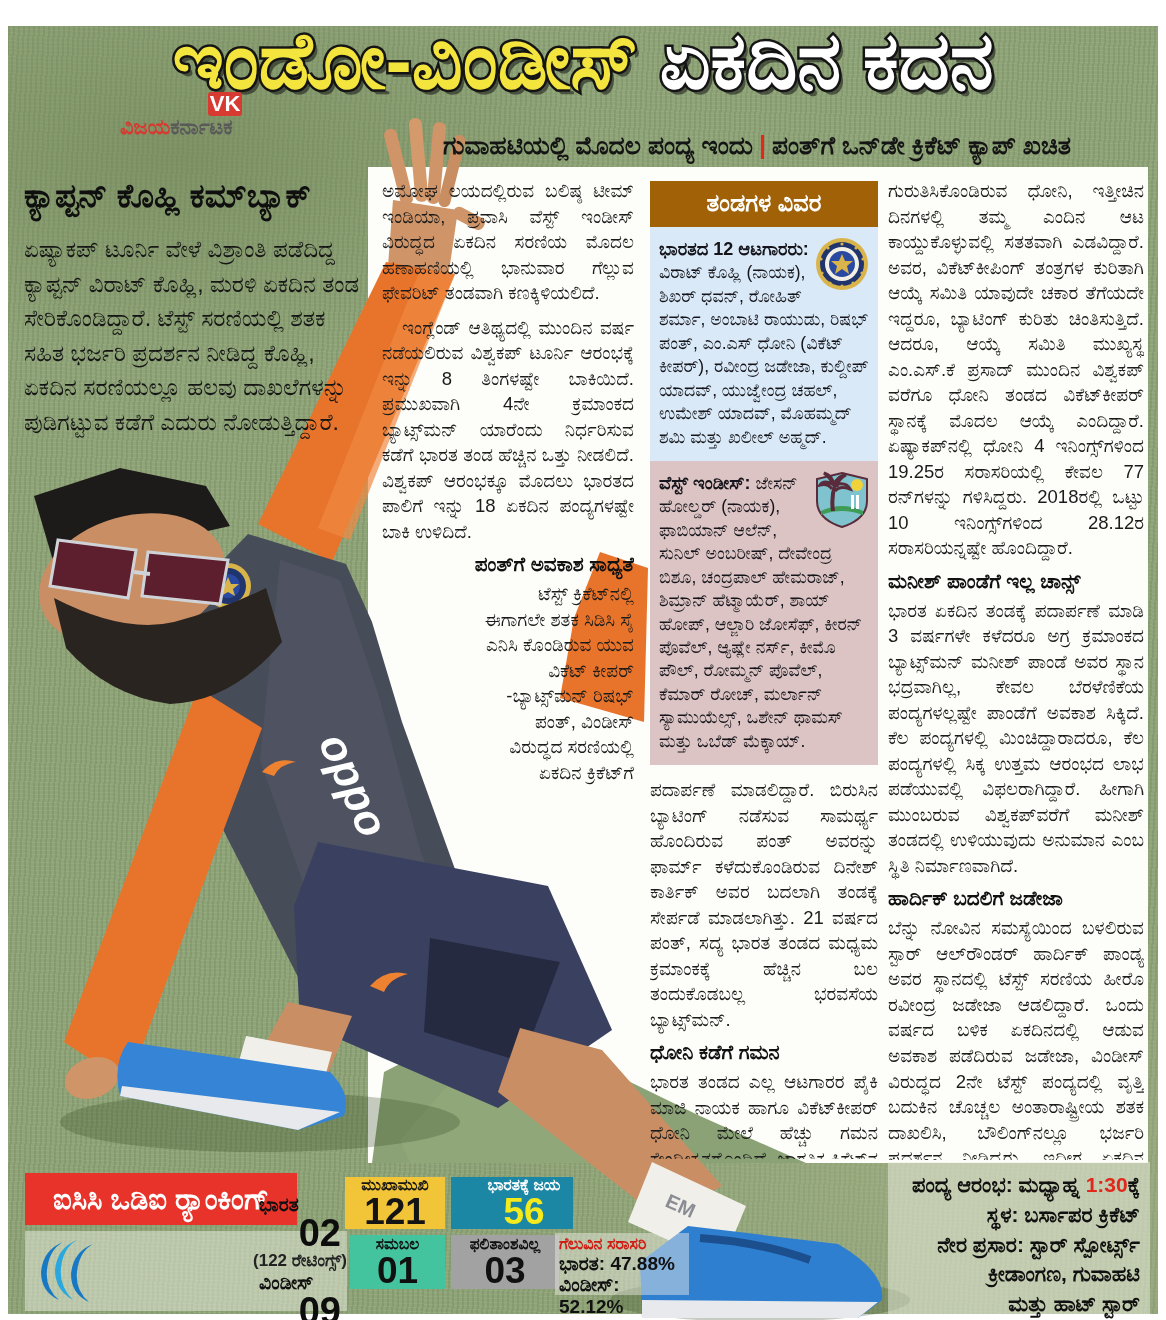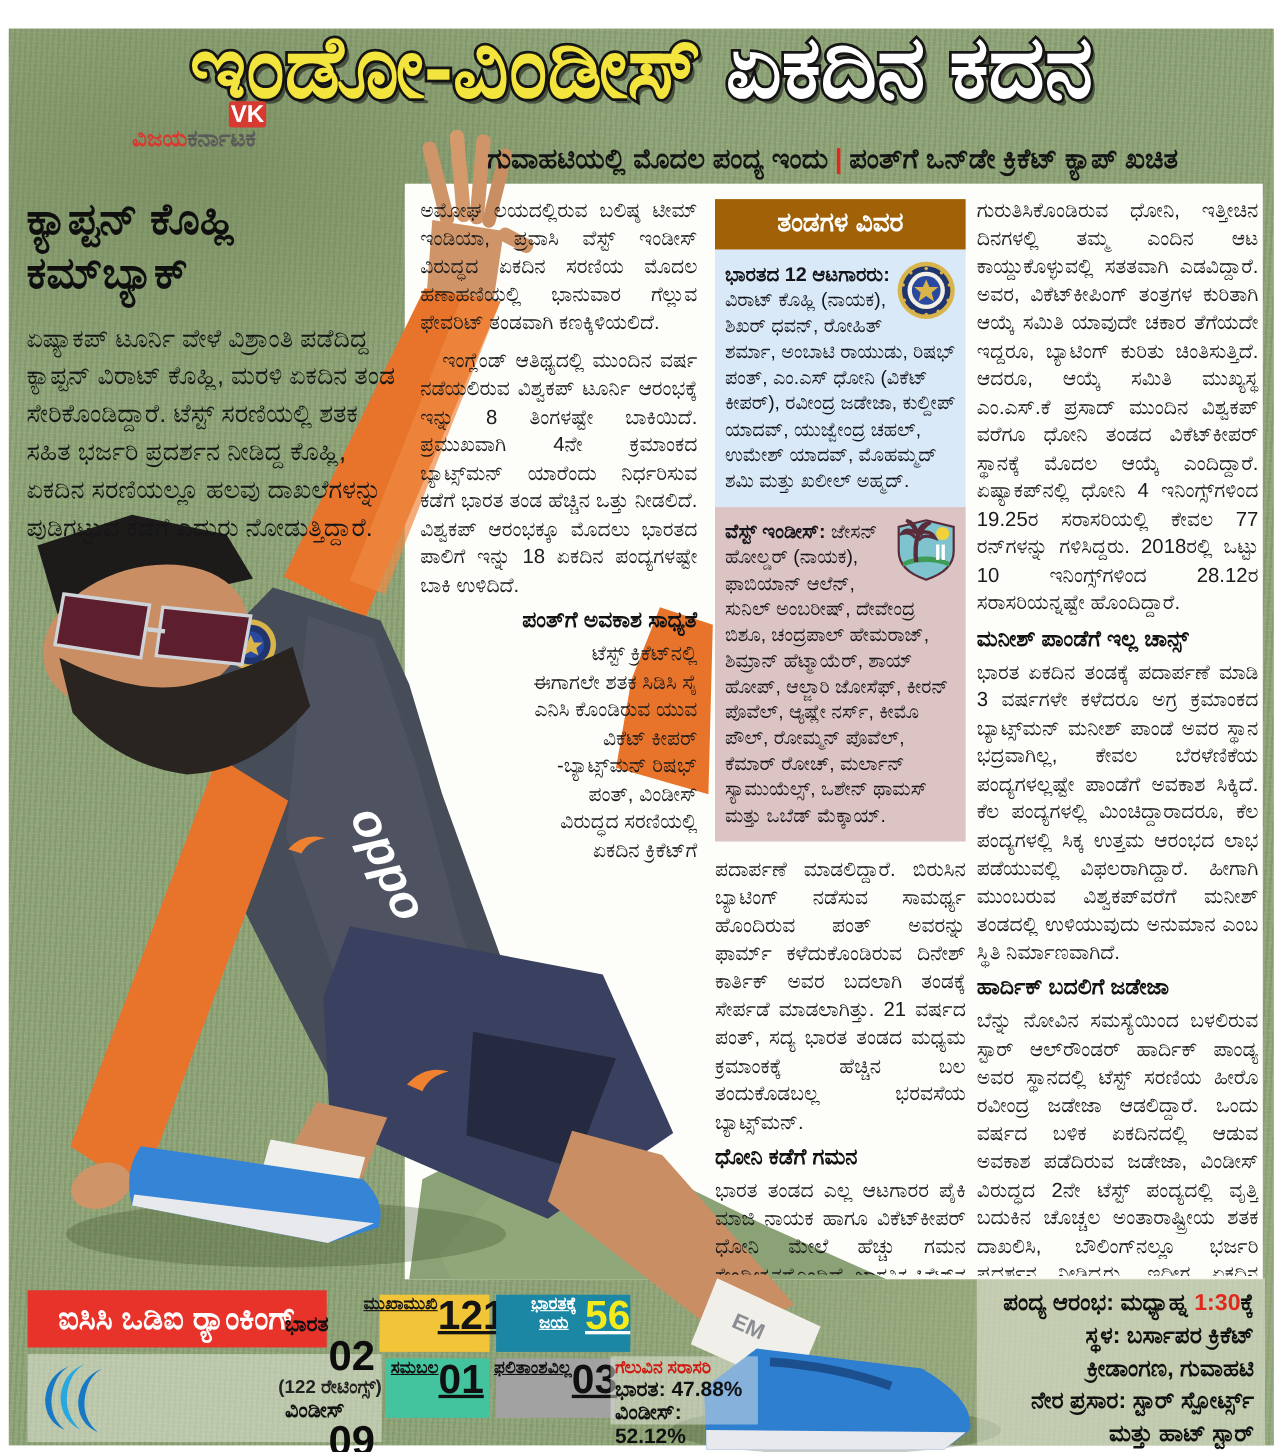--- a/index.html
+++ b/index.html
@@ -35,21 +35,21 @@
   .vk-words{font-size:21px;font-weight:800;}
   .vk-red{color:#d63a30;}
   .vk-dark{color:#5a5a5a;}
 
   .subheadline{position:absolute;left:366px;top:131px;width:782px;z-index:3;text-align:center;
     font-size:25px;font-weight:800;color:#141414;}
   .subheadline .sep{color:#e0291c;font-weight:800;padding:0 6px;}
 
   
   .left-col{position:absolute;left:24px;top:176px;width:338px;z-index:3;}
-  .left-col h2{margin:0;font-size:40px;line-height:1.22;font-weight:800;color:#0f0f0f;}
+  .left-col h2{margin:0;font-size:33px;line-height:1.22;font-weight:800;color:#0f0f0f;}
   .left-col p{margin:16px 0 0 0;font-size:23px;line-height:1.5;color:#161616;font-weight:500;}
 
   
   .col{position:absolute;z-index:3;overflow:hidden;}
   .col1{left:382px;top:178px;width:252px;height:850px;}
   .col2{left:650px;top:181px;width:228px;height:978px;}
   .col3{left:888px;top:178px;width:256px;height:982px;}
   .col p{margin:0 0 9px 0;font-size:18.5px;line-height:1.38;text-align:justify;color:#1b1b1b;}
   .col p.indent{text-indent:20px;}
   .byline{font-size:17px;color:#1b1b1b;margin:0 0 10px 0;}
@@ -75,21 +75,21 @@
     background:#e8332a;color:#fff;font-size:29px;font-weight:800;text-align:center;line-height:52px;}
   .rank-body{position:absolute;left:25px;top:1231px;width:322px;height:80px;z-index:3;
     background:rgba(246,246,238,.45);display:flex;align-items:center;}
   .rank-rows{flex:1;}
   .rank-row{display:flex;align-items:flex-end;margin:1px 0;flex-direction:column;}
   .rank-team{font-size:19px;font-weight:800;color:#101010;width:88px;}
   .rank-num{font-size:38px;font-weight:800;color:#0d0d0d;line-height:.9;margin-right:6px;}
   .rank-rating{font-size:17px;font-weight:600;color:#222;}
 
   
-  .statbox{position:absolute;z-index:3;text-align:center;display:flex;flex-direction:row;justify-content:center;text-decoration:underline;}
+  .statbox{position:absolute;z-index:3;text-align:center;display:flex;flex-direction:column;justify-content:center;}
   .statbox .slabel{font-size:15.5px;font-weight:800;line-height:1.1;}
   .statbox .sval{font-size:37px;font-weight:800;line-height:1.0;}
   .sb1{left:345px;top:1177px;width:100px;height:52px;background:#f2c437;color:#141414;}
   .sb2{left:451px;top:1177px;width:98px;height:52px;background:#1b87a5;color:#ffffff;padding-left:24px;}
   .sb2 .sval{color:#f5ea1c;}
   .sb3{left:555px;top:1177px;width:122px;height:52px;background:#6e1040;color:#ffffff;}
   .sb4{left:350px;top:1235px;width:95px;height:54px;background:#43c39e;color:#101010;}
   .sb5{left:451px;top:1235px;width:108px;height:54px;background:#a2a2a2;color:#101010;}
   .winavg{position:absolute;left:555px;top:1233px;width:128px;height:60px;z-index:3;
     background:rgba(240,240,232,.45);padding:2px 2px 0 4px;}
@@ -295,18 +295,18 @@
   </div>
   <div class="winavg">
     <div class="wtitle">ಗೆಲುವಿನ ಸರಾಸರಿ</div>
     <div class="wline">ಭಾರತ: 47.88%</div>
     <div class="wline">ವಿಂಡೀಸ್: 52.12%</div>
   </div>
 
   <div class="match-info">
     <div><span class="mlabel">ಪಂದ್ಯ ಆರಂಭ:</span><span> ಮಧ್ಯಾಹ್ನ </span><span class="time-red">1:30</span><span class="mlabel">ಕ್ಕೆ</span></div>
     <div><span class="mlabel">ಸ್ಥಳ:</span><span> ಬರ್ಸಾಪರ ಕ್ರಿಕೆಟ್</span></div>
+    <div><span class="mlabel">ನೇರ ಪ್ರಸಾರ:</span><span> ಸ್ಟಾರ್ ಸ್ಪೋರ್ಟ್ಸ್</span></div>
     <div>ಕ್ರೀಡಾಂಗಣ, ಗುವಾಹಟಿ</div>
-    <div><span class="mlabel">ನೇರ ಪ್ರಸಾರ:</span><span> ಸ್ಟಾರ್ ಸ್ಪೋರ್ಟ್ಸ್</span></div>
     <div>ಮತ್ತು ಹಾಟ್ ಸ್ಟಾರ್</div>
   </div>
 
 </div>
 
 </body></html>

